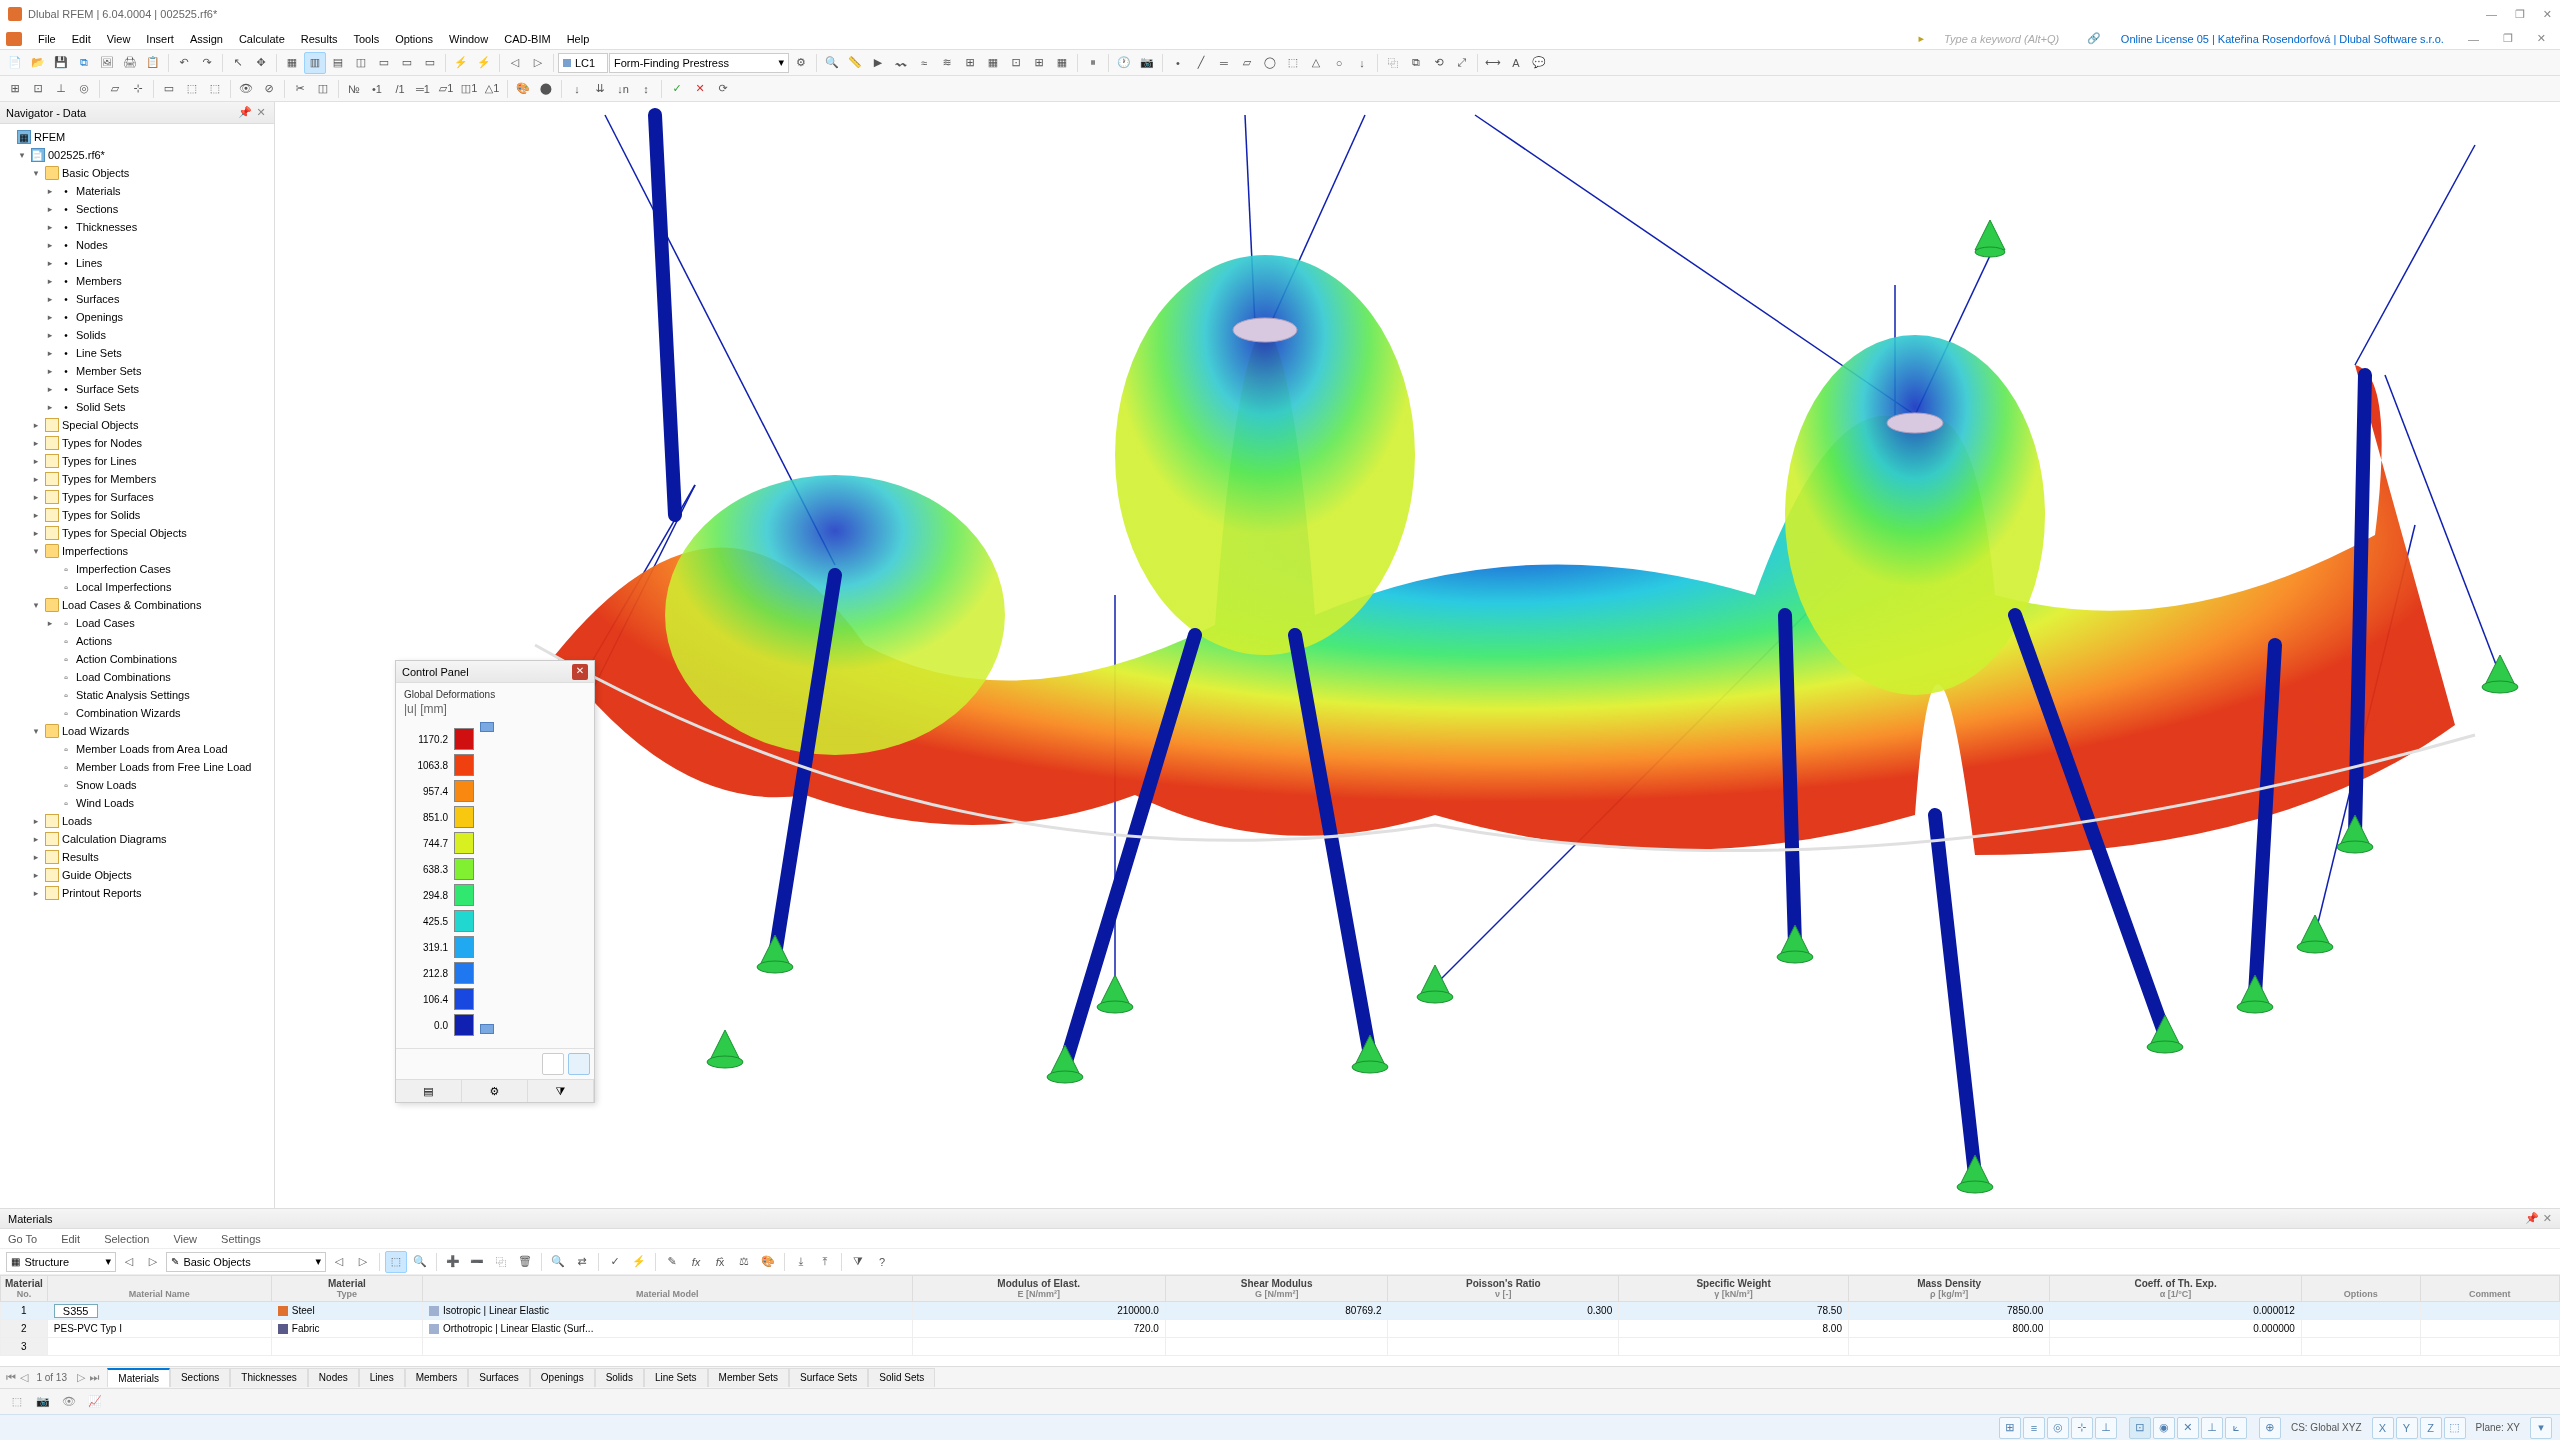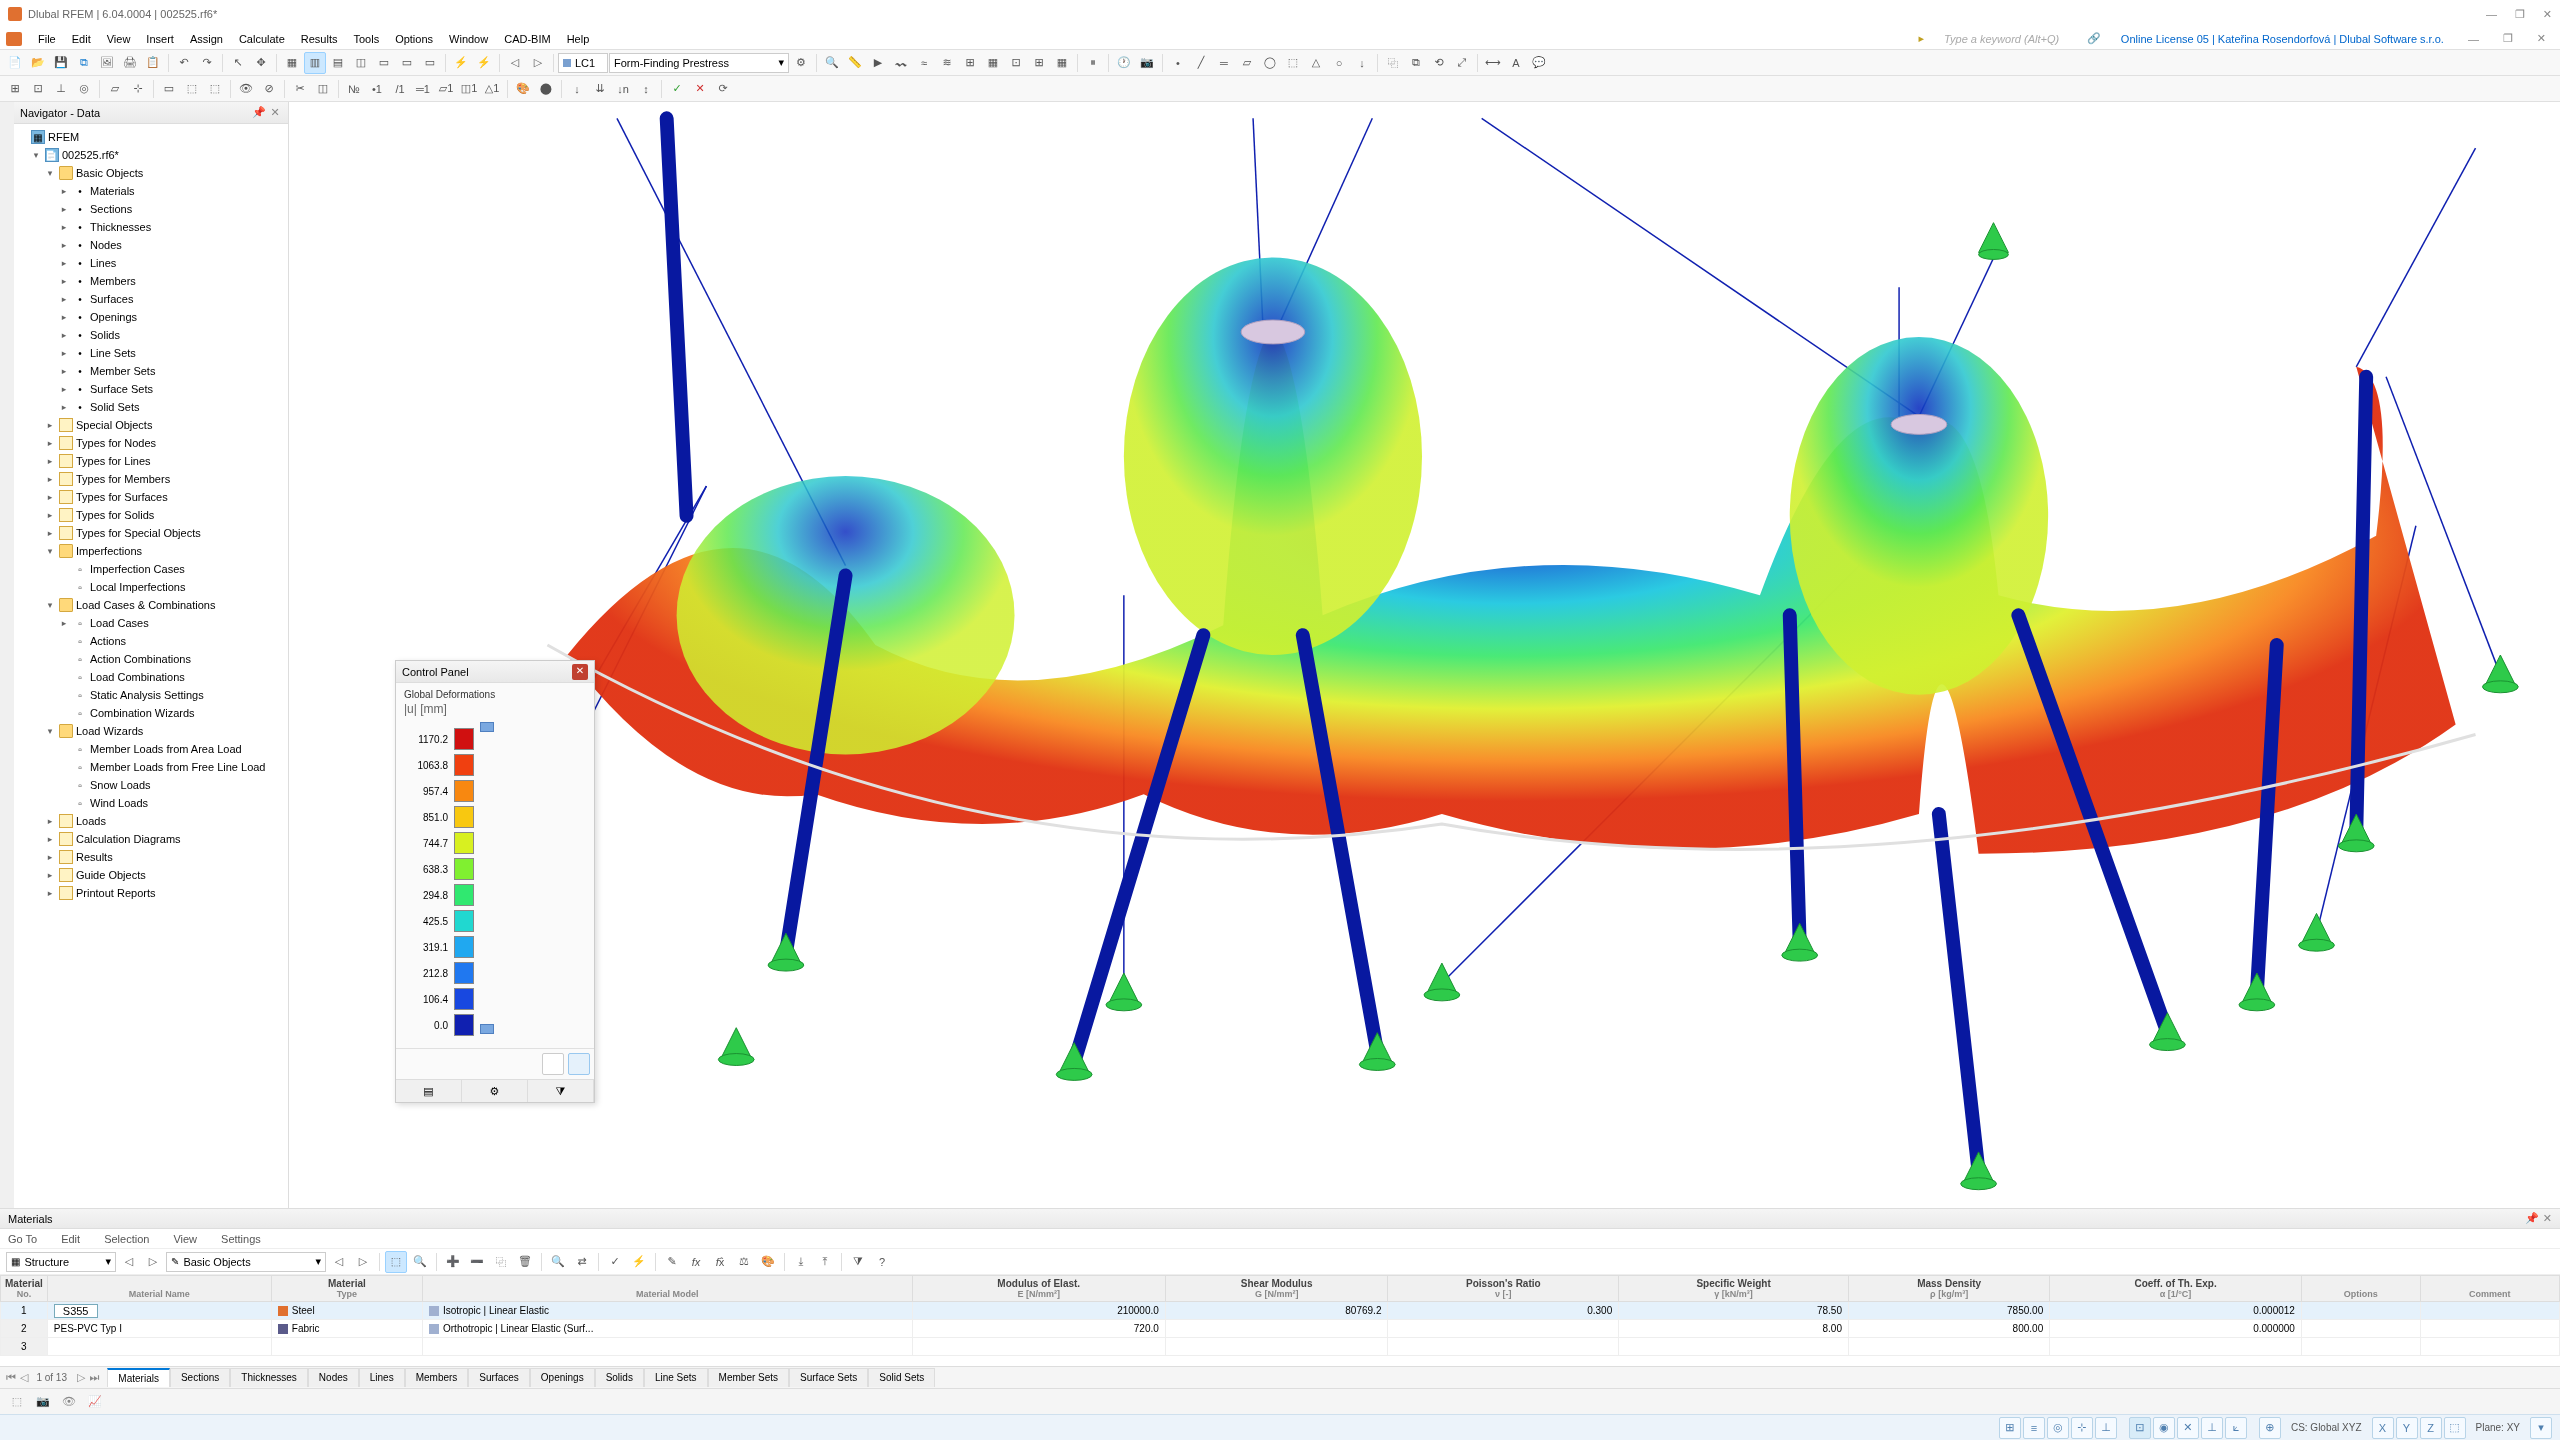--- a/index.html
+++ b/index.html
@@ -15,21 +15,21 @@
 .license-link{display:flex;align-items:center;gap:4px;color:#0066cc;}
 .menubar .winbtn{padding:2px 8px;color:#888;}
 .toolbar{height:26px;background:#f8f8f8;display:flex;align-items:center;padding:0 4px;border-bottom:1px solid #e0e0e0;gap:1px;}
 .tbtn{width:22px;height:22px;display:flex;align-items:center;justify-content:center;color:#555;border-radius:2px;position:relative;}
 .tbtn.active{background:#cce8ff;border:1px solid #99d1ff;}
 .tsep{width:1px;height:18px;background:#ddd;margin:0 3px;}
 .tsel{height:20px;border:1px solid #ccc;background:#fff;padding:0 4px;display:flex;align-items:center;font-size:10px;}
 .tsel.wide{width:160px;}
 .tsel.xwide{width:180px;}
 .main{display:flex;height:calc(1440px - 28px - 22px - 26px - 26px - 26px - 180px - 26px);}
-.navigator{width:275px;background:#fff;border-right:1px solid #ddd;display:flex;flex-direction:column;margin-left:14px;}
+.navigator{width:275px;background:#fff;border-right:1px solid #ddd;display:flex;flex-direction:column;}
 .nav-header{height:22px;background:linear-gradient(#f5f5f5,#eaeaea);border-bottom:1px solid #ddd;display:flex;align-items:center;padding:0 6px;font-weight:400;}
 .nav-header .close{margin-left:auto;display:flex;gap:2px;}
 .nav-header .close span{width:14px;text-align:center;color:#888;cursor:default;}
 .tree{flex:1;overflow:auto;padding:4px 2px;}
 .tree-node{display:flex;align-items:center;height:18px;cursor:default;white-space:nowrap;}
 .tree-chev{width:12px;text-align:center;color:#666;font-size:9px;}
 .tree-icon{width:14px;height:14px;margin:0 3px;display:inline-flex;align-items:center;justify-content:center;font-size:10px;}
 .tree-icon.folder{background:#ffd97a;border:1px solid #d4a840;border-radius:1px;}
 .tree-icon.folder-y{background:#fff3c4;border:1px solid #d4a840;}
 .tree-icon.sq{background:#7ab8e0;border:1px solid #5090c0;}

